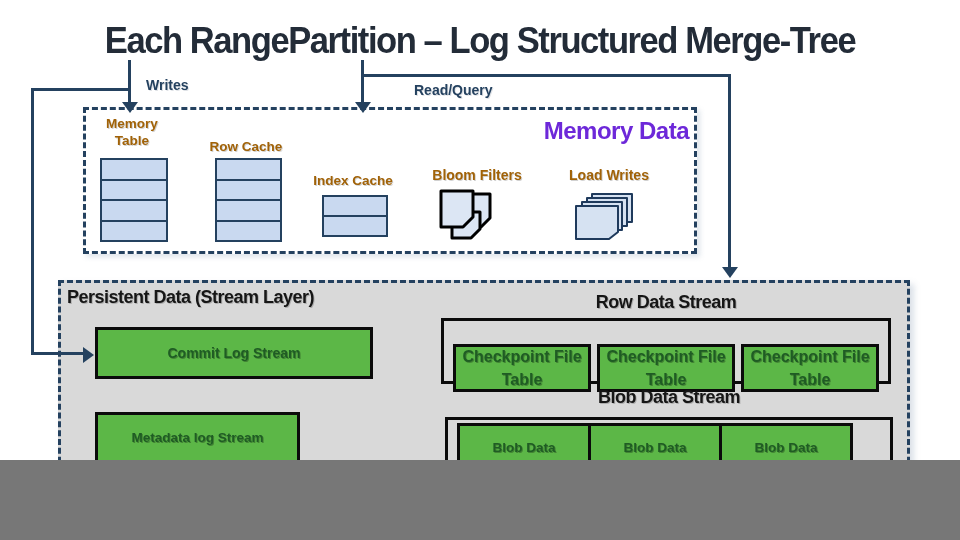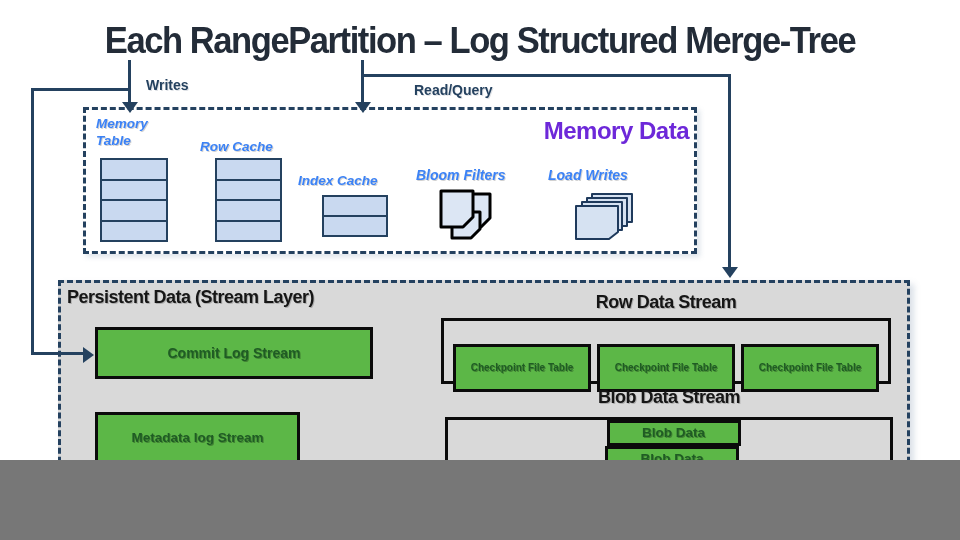--- a/index.html
+++ b/index.html
@@ -40,22 +40,22 @@
   .arr-persist{left:722px;top:267px;}
   .arr-commit{left:83px;top:347px;}
   
   .memory-box{
     position:absolute;left:83px;top:107px;width:614px;height:147px;
     border:3px dashed var(--navy);background:#fff;z-index:2;
     box-shadow:3px 3px 5px rgba(110,135,165,.22);
   }
   .mem-heading{position:absolute;right:5px;top:7px;font-size:24px;font-weight:bold;
     color:#6d28d9;letter-spacing:-.5px;}
-  .icon-label{position:absolute;font-size:13.5px;font-weight:bold;color:#3b82f6;
-    text-align:left;line-height:1.25;text-shadow:1px 1px 0 rgba(0,0,0,.18);font-style:italic;}
+  .icon-label{position:absolute;font-size:13.5px;font-weight:bold;color:#a16207;
+    text-align:center;line-height:1.25;text-shadow:1px 1px 0 rgba(0,0,0,.18);}
   .lbl-memtable{left:10px;top:6px;width:72px;}
   .lbl-rowcache{left:114px;top:29px;width:92px;}
   .lbl-indexcache{left:212px;top:63px;width:110px;}
   .lbl-bloom{left:330px;top:57px;width:122px;font-size:14px;}
   .lbl-load{left:462px;top:57px;width:122px;font-size:14px;}
   
   .tbl{position:absolute;border:2px solid var(--navy);background:var(--table-blue);
     display:flex;flex-direction:column;}
   .tbl .tr{flex:1;}
   .tbl .tr:not(:last-child){border-bottom:2px solid var(--navy);}
@@ -83,24 +83,24 @@
   .metadata-box{left:34px;top:129px;width:205px;height:53px;}
   .stream-heading{position:absolute;text-align:center;font-size:18px;font-weight:bold;
     color:var(--ink);letter-spacing:-.5px;text-shadow:1px 1px 0 rgba(0,0,0,.2);}
   .row-stream-heading{left:380px;top:9px;width:450px;}
   .blob-stream-heading{left:384px;top:104px;width:448px;}
   .cp-container{
     position:absolute;left:380px;top:35px;width:450px;height:66px;
     border:3px solid #0b0b0b;display:flex;align-items:center;
     justify-content:space-between;padding:0 9px;
   }
-  .cp-box{position:static;width:138px;height:48px;line-height:1.45;font-size:10px;margin-top:34px;}
+  .cp-box{position:static;width:138px;height:48px;line-height:1.45;font-size:16px;margin-top:34px;}
   .blob-container{
     position:absolute;left:384px;top:134px;width:448px;height:63px;
-    border:3px solid #0b0b0b;display:flex;align-items:center;padding-left:9px;flex-direction:column;
+    border:3px solid #0b0b0b;display:flex;align-items:center;padding-left:9px;
   }
   .blob-box{position:static;width:134px;height:51px;}
   .blob-box + .blob-box{margin-left:-3px;}
 </style>
 </head>
 <body>
 
 <div class="slide">
 
   <div class="title">Each RangePartition – Log Structured Merge-Tree</div>

